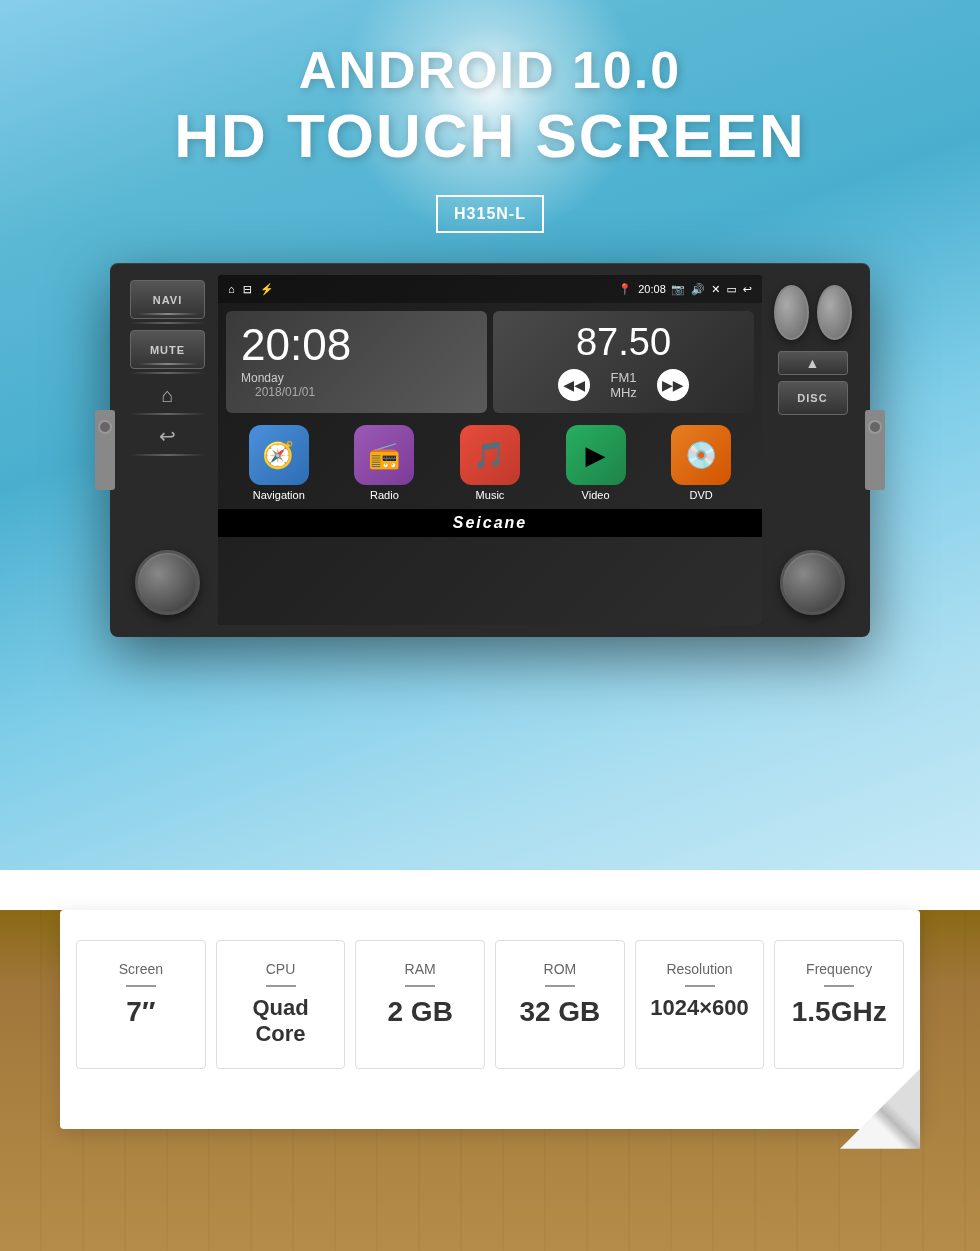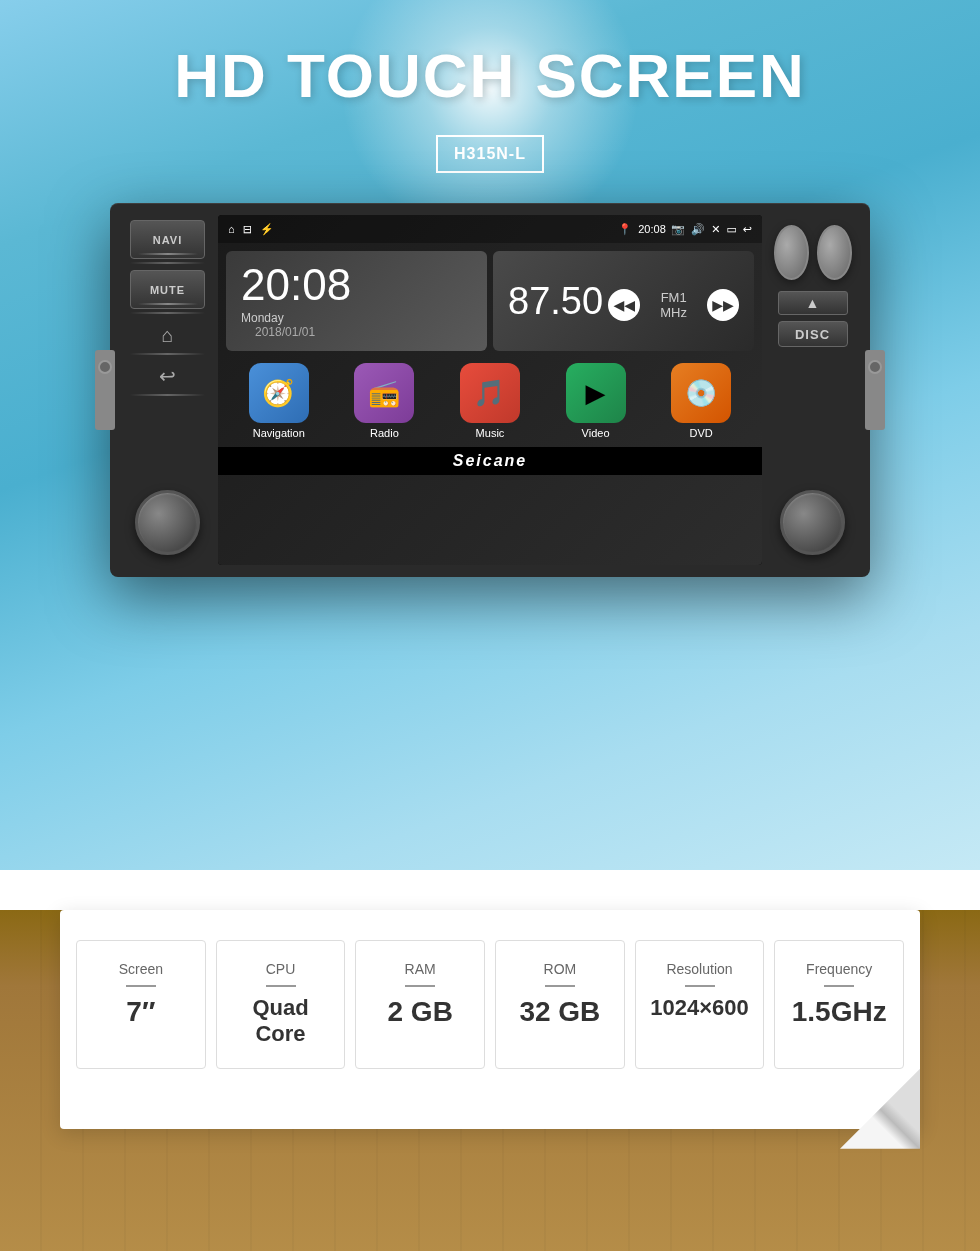--- a/index.html
+++ b/index.html
@@ -273,21 +273,21 @@
       font-size: 12px;
       margin-left: 14px;
     }
 
     .radio-widget {
       flex: 1;
       background: linear-gradient(135deg, #4a4a4a 0%, #2a2a2a 100%);
       border-radius: 6px;
       padding: 12px 15px;
       display: flex;
-      flex-direction: row;
+      flex-direction: column;
       align-items: center;
       justify-content: space-between;
     }
 
     .radio-freq {
       font-size: 38px;
       font-weight: 300;
       color: white;
       line-height: 1;
     }
@@ -410,28 +410,28 @@
       align-items: center;
       justify-content: center;
       color: #ccc;
       font-size: 14px;
       border: 1px solid #666;
       margin-top: 5px;
     }
 
     .disc-btn {
       width: 70px;
-      height: 26px;
+      height: 34px;
       background: linear-gradient(180deg, #555 0%, #333 100%);
       border-radius: 4px;
       display: flex;
       align-items: center;
       justify-content: center;
       color: #ccc;
-      font-size: 13px;
+      font-size: 11px;
       font-weight: bold;
       letter-spacing: 1px;
       border: 1px solid #666;
     }
 
     .right-knob-area {
       flex: 1;
       display: flex;
       align-items: flex-end;
       justify-content: center;
@@ -525,20 +525,21 @@
       font-size: 28px;
     }
   </style>
 </head>
 <body>
 
 <div class="top-section">
   <div class="sun-glow"></div>
 
   <div class="header-text">
+    <div class="title-android">ANDROID 10.0</div>
     <div class="title-touch">HD TOUCH SCREEN</div>
     <div class="model-badge">H315N-L</div>
   </div>
 
   <div class="stereo-container">
     <div class="stereo-unit">
       <div class="bracket-left"></div>
       <div class="bracket-right"></div>
 
       <div class="stereo-inner">

